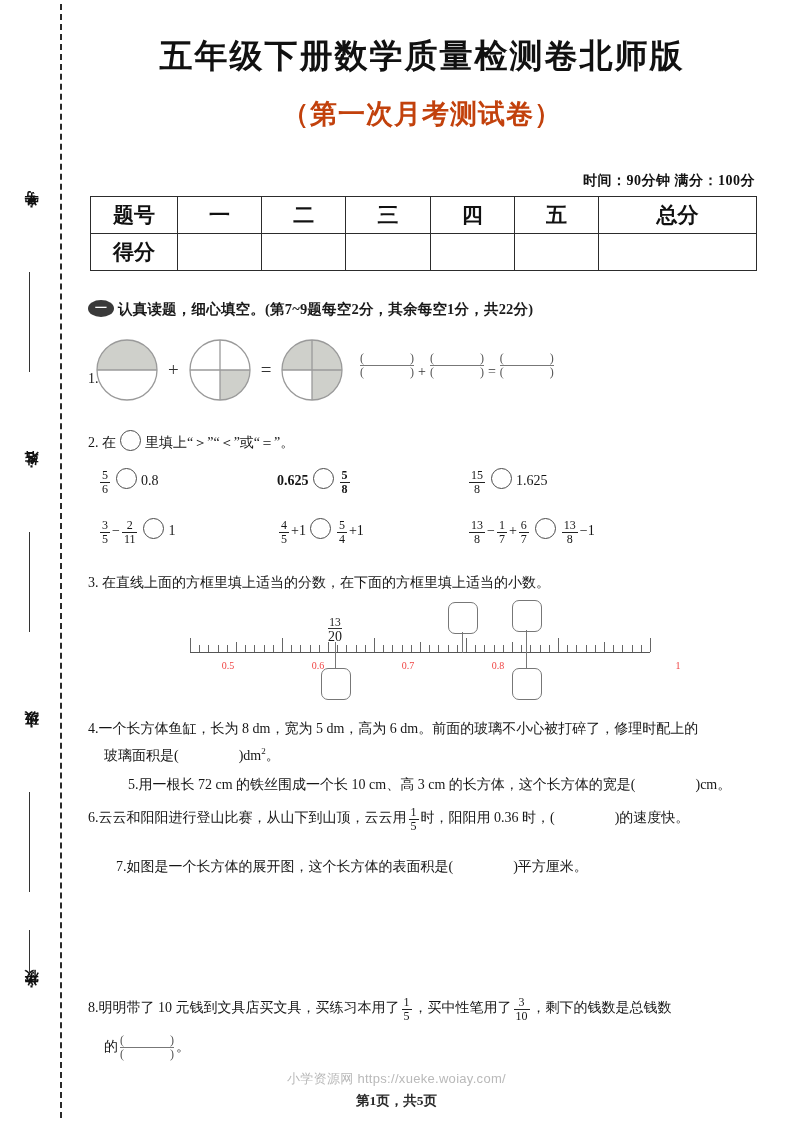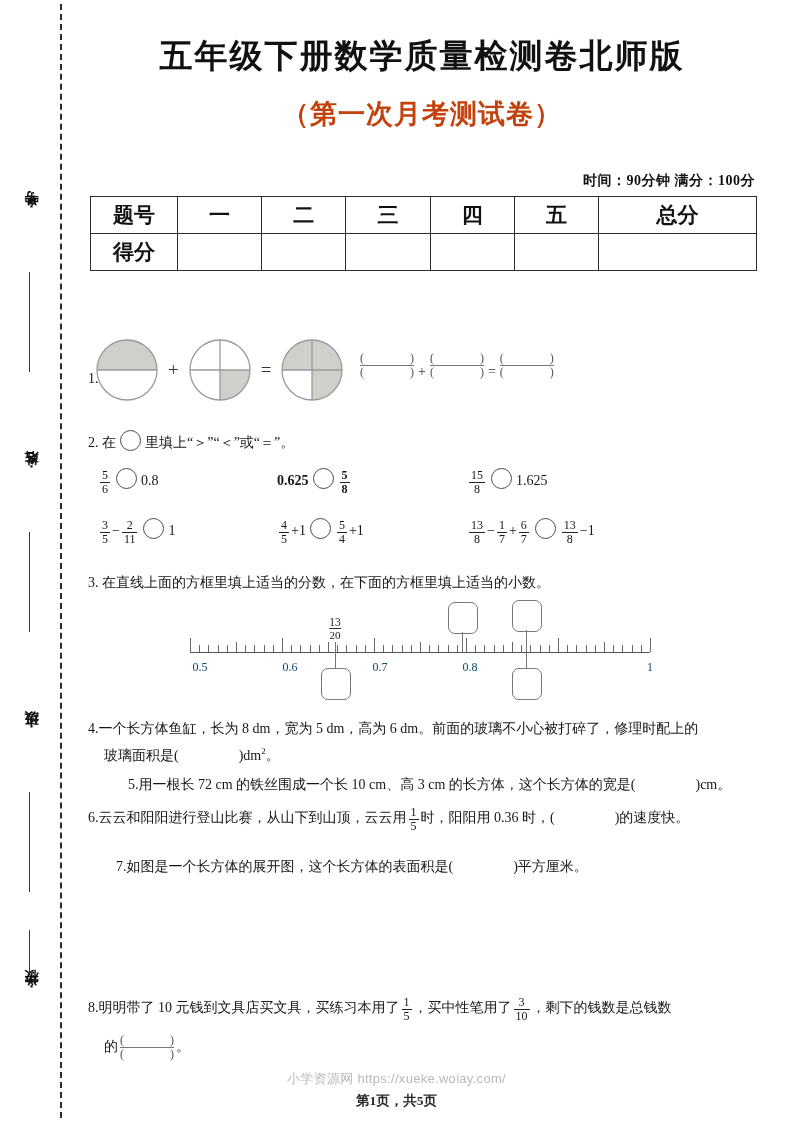--- a/index.html
+++ b/index.html
@@ -74,26 +74,26 @@
   .op{font-size:19px;color:#333;padding:0 2px;}
   .fracblank{display:inline-block;text-align:center;line-height:1.0;margin:0 2px;}
   .fracblank .fb-n,.fracblank .fb-d{display:block;font-size:12px;color:#555;white-space:nowrap;}
   .fracblank .fb-n{border-bottom:1px solid #777;padding-bottom:1px;}
   .fb-inner{display:inline-block;width:46px;}
 
   
   .numline{position:absolute;left:190px;top:598px;width:470px;height:112px;}
   .nl-axis{position:absolute;left:0;top:54px;width:460px;height:0;border-top:1px solid #555;}
   .nl-tick{position:absolute;width:0;border-left:1px solid #666;}
-  .nl-lab{position:absolute;top:62px;font-size:12px;color:#0c4a6e;transform:translateX(-50%);}
+  .nl-lab{position:absolute;top:62px;font-size:10px;color:#ef4444;transform:translateX(-50%);margin-left:28px;}
   .nl-box{position:absolute;width:28px;height:30px;border:1px solid #777;border-radius:7px;}
   .nl-stem{position:absolute;width:0;border-left:1px solid #777;}
   .nl-frac{position:absolute;text-align:center;transform:translateX(-50%);}
   .nl-frac .num{display:block;font-size:11.5px;border-bottom:1px solid #333;}
-  .nl-frac .den{display:block;font-size:11px;}
+  .nl-frac .den{display:block;font-size:14px;}
 
   
   .net{position:absolute;left:300px;top:878px;width:250px;height:100px;}
   .rect{position:absolute;border:1px solid #8a8a8a;}
   .rect.dash{border:1px dashed #aaa;}
   .dimlab{position:absolute;font-size:11.5px;color:#333;white-space:nowrap;}
   .dimline{position:absolute;background:#777;}
 
   
   .watermark{
@@ -155,20 +155,23 @@
       <td></td>
       <td></td>
       <td></td>
       <td></td>
       <td></td>
       <td></td>
     </tr>
   </tbody>
     </table>
 
+  <div class="sec" style="top:300px;">
+    <span class="sec-badge">一</span><span class="sec-text">认真读题，细心填空。(第7~9题每空2分，其余每空1分，共22分)</span>
+  </div>
 
   <div class="q" style="left:88px;top:368px;">1.</div>
 
   <div class="pies">
     <div class="pie-row">
 
       <svg width="64" height="64" viewBox="0 0 64 64">
         <path d="M2 32 A30 30 0 0 1 62 32 Z" fill="#cfd0cb"></path>
         <circle cx="32" cy="32" r="30" fill="none" stroke="#9a9a9a" stroke-width="1.3"></circle>
         <line x1="2" y1="32" x2="62" y2="32" stroke="#9a9a9a" stroke-width="1.3"></line>

